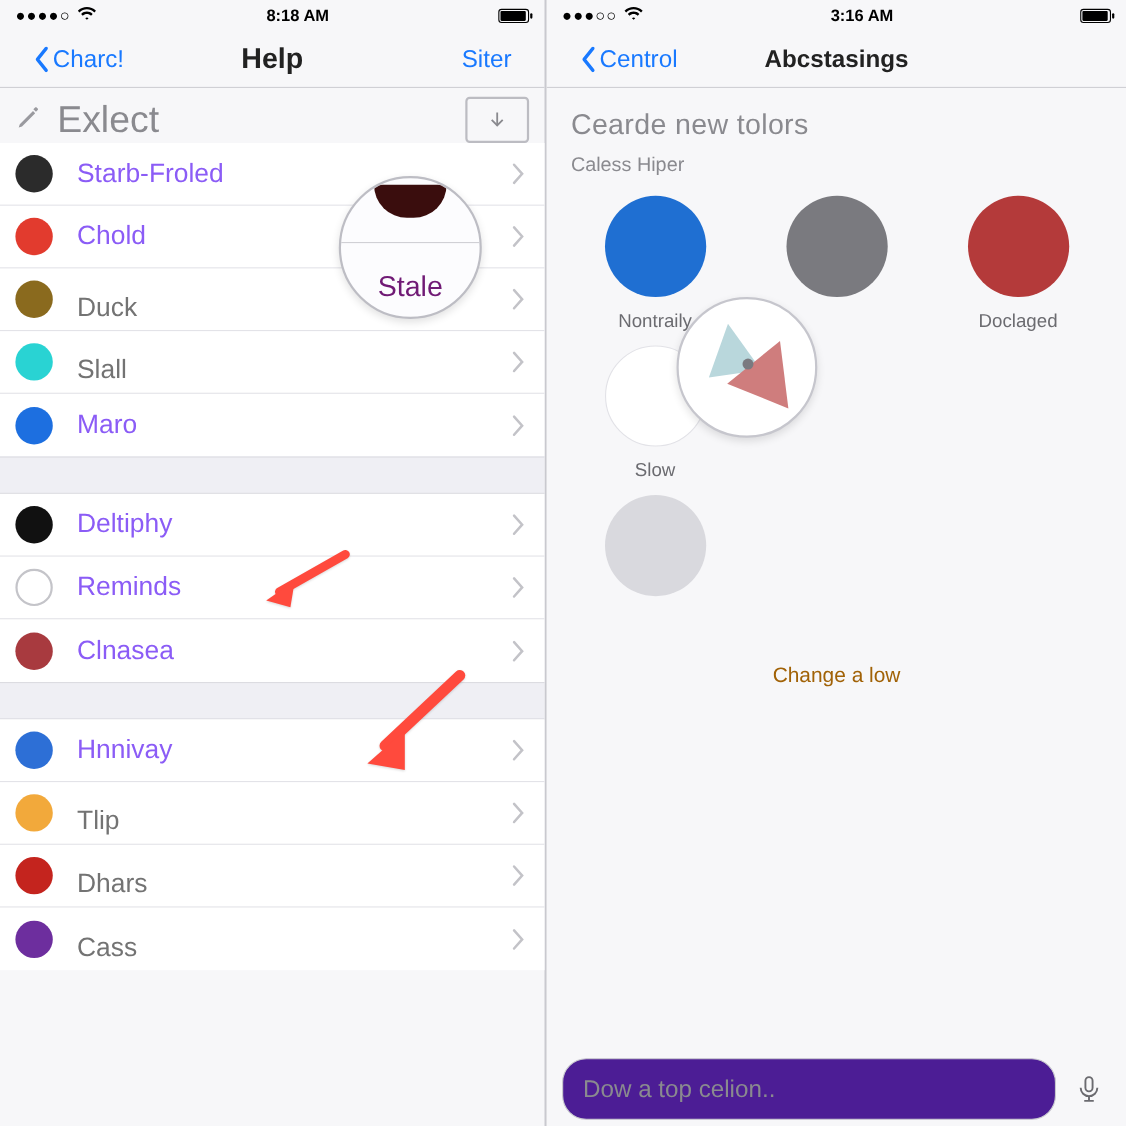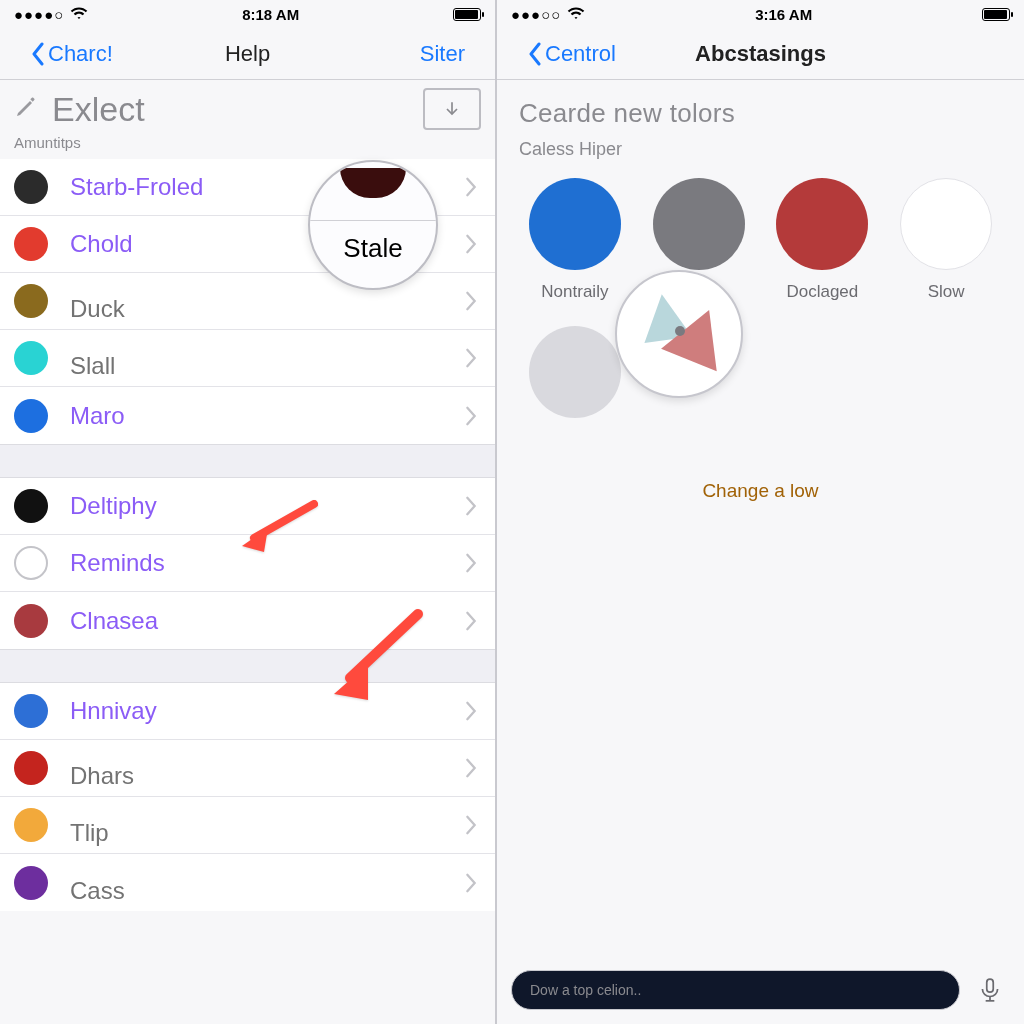--- a/index.html
+++ b/index.html
@@ -16,21 +16,21 @@
   .wifi svg { width:18px; height:18px; }
   .battery { width:28px; height:13px; border:1.6px solid #000; border-radius:3px; position:relative; }
   .battery:after{ content:""; position:absolute; right:-4px; top:3px; width:2.5px; height:5px; background:#000; border-radius:1px;}
   .battery .fill{ position:absolute; left:1px; top:1px; bottom:1px; right:2px; background:#000; border-radius:1px;}
   .clock { font-weight:600; }
 
   
   .navbar { height:52px; display:flex; align-items:center; justify-content:space-between; padding:0 30px; border-bottom:1px solid #d0d0d5;}
   .navbar .back { color:#1979ff; font-size:22px; display:flex; align-items:center; gap:2px; font-weight:400;}
   .navbar .back svg{ width:16px; height:24px; }
-  .navbar .title { font-weight:400; font-size:22px; color:#222; position:absolute; left:0; right:0; text-align:center; pointer-events:none;}
+  .navbar .title { font-weight:700; font-size:26px; color:#222; position:absolute; left:0; right:0; text-align:center; pointer-events:none;}
   .navbar .title.r { font-weight:700; font-size:22px; }
   .navbar .action { color:#1979ff; font-size:22px; }
 
   
   .section-sub { font-size:15px; color:#8a8a8f; padding:4px 14px 8px 14px;}
   .exlect { display:flex; align-items:center; gap:14px; padding:8px 14px 0 14px;}
   .exlect .pencil svg{ width:24px; height:24px; fill:#9a9a9f; }
   .exlect .label{ font-size:34px; color:#8a8a8f; }
   .downbox{ margin-left:auto; width:58px; height:42px; border:2px solid #bcbcc2; border-radius:4px; display:flex; align-items:center; justify-content:center;}
   .downbox svg{ width:20px; height:20px; stroke:#8a8a8f; }
@@ -43,45 +43,45 @@
   .row .label.purple{ color:#8b5cf6; }
   .row .label.dark{ color:#737373;margin-top:16px; }
   .chevron{ position:absolute; right:18px; top:50%; transform:translateY(-50%); color:#c3c3c8; font-size:28px; display:flex;}
   .chevron svg{ width:12px; height:22px; stroke:#c3c3c8;}
   .gap { height:34px; background:#efeff4; border-top:1px solid #dcdce1; border-bottom:1px solid #dcdce1;}
 
   
   .bubble { position:absolute; width:130px; height:130px; border-radius:65px; background:#fcfcfe; border:2px solid #bdbdc4; box-shadow:0 3px 8px rgba(0,0,0,.12); overflow:hidden; display:flex; flex-direction:column; align-items:center;}
   .bubble .half{ width:66px; height:30px; border-radius:0 0 66px 66px; background:#3a0d0d; margin-top:6px;}
   .bubble .line{ width:100%; height:1px; background:#d0d0d5; margin-top:22px;}
-  .bubble .txt{ font-size:26px; color:#000000; margin-top:12px;}
+  .bubble .txt{ font-size:26px; color:#701a75; margin-top:24px;}
 
   
   .arrow{ position:absolute; pointer-events:none;}
   .arrow svg{ filter:drop-shadow(0 1px 1px rgba(0,0,0,.15)); }
 
   
   .subhead { font-size:26px; color:#8a8a8f; padding:18px 22px 6px 22px; letter-spacing:.3px;}
   .subhead2{ font-size:18px; color:#8a8a8f; padding:4px 22px 10px 22px;}
-  .palette{ padding:8px 16px; display:grid; grid-template-columns:repeat(4,1fr); row-gap:24px; }
+  .palette{ padding:8px 16px; display:grid; grid-template-columns:repeat(3,1fr); row-gap:12px; }
   .pal-item{ display:flex; flex-direction:column; align-items:center; gap:12px;}
   .pal-sw{ width:92px; height:92px; border-radius:46px;}
   .pal-lbl{ font-size:17px; color:#6b6b70;}
   .pal-extra{ grid-column:1; }
   .center-note{ text-align:center; color:#a16207; font-size:19px; margin-top:54px;}
 
   
   .wheelbubble{ position:absolute; width:128px; height:128px; border-radius:64px; background:#fff; border:2px solid #c6c6cd; box-shadow:0 3px 8px rgba(0,0,0,.12); overflow:hidden;}
   .wheelbubble .tri1{ position:absolute; left:24px; top:22px; width:0;height:0; border-left:24px solid transparent; border-right:24px solid transparent; border-bottom:46px solid #b9d7dc; transform:rotate(-8deg);}
   .wheelbubble .tri2{ position:absolute; left:52px; top:36px; width:0;height:0; border-left:30px solid transparent; border-right:30px solid transparent; border-bottom:54px solid #cf7d7d; transform:rotate(22deg);}
   .wheelbubble .dot{ position:absolute; left:58px; top:54px; width:10px; height:10px; border-radius:5px; background:#7a7a80;}
 
   
   .inputbar{ position:absolute; left:14px; right:14px; bottom:10px; height:48px; display:flex; align-items:center; gap:10px;}
-  .inputbar .field{ flex:1; height:40px; border:1.6px solid #c9c9cf; border-radius:22px; background:#0f172a; display:flex; align-items:center; padding:0 18px; color:#8a8a8f; font-size:14px;}
+  .inputbar .field{ flex:1; height:56px; border:1.6px solid #c9c9cf; border-radius:22px; background:#4c1d95; display:flex; align-items:center; padding:0 18px; color:#8a8a8f; font-size:22px;}
   .inputbar .mic{ width:40px; height:40px; display:flex; align-items:center; justify-content:center;}
   .inputbar .mic svg{ width:26px; height:26px; stroke:#6b6b70; fill:none;}
 </style>
 </head>
 <body>
 
 <div class="stage">
 
   <div class="phone left">
     <div class="status">
@@ -119,21 +119,20 @@
           </svg>
       </span>
       <span class="label">Exlect</span>
       <span class="downbox">
         <svg viewBox="0 0 24 24" fill="none" stroke-width="2">
             <line x1="12" y1="4" x2="12" y2="18"></line>
             <polyline points="6,12 12,18 18,12"></polyline>
           </svg>
       </span>
     </div>
-    <div class="section-sub">Amuntitps</div>
 
     <div class="list">
       <div class="row">
           <span class="swatch" style="background:#2b2b2b"></span>
           <span class="label purple">Starb-Froled</span>
           <span class="chevron">
             <svg viewBox="0 0 12 24">
               <polyline points="2,3 10,12 2,21" fill="none" stroke-width="2.5" stroke-linecap="round"></polyline>
             </svg>
           </span>
@@ -212,31 +211,31 @@
       <div class="row">
           <span class="swatch" style="background:#2d6fd6"></span>
           <span class="label purple">Hnnivay</span>
           <span class="chevron">
             <svg viewBox="0 0 12 24">
               <polyline points="2,3 10,12 2,21" fill="none" stroke-width="2.5" stroke-linecap="round"></polyline>
             </svg>
           </span>
         </div>
       <div class="row">
+          <span class="swatch" style="background:#f2a93b"></span>
+          <span class="label dark">Tlip</span>
+          <span class="chevron">
+            <svg viewBox="0 0 12 24">
+              <polyline points="2,3 10,12 2,21" fill="none" stroke-width="2.5" stroke-linecap="round"></polyline>
+            </svg>
+          </span>
+        </div>
+      <div class="row">
           <span class="swatch" style="background:#c4241e"></span>
           <span class="label dark">Dhars</span>
-          <span class="chevron">
-            <svg viewBox="0 0 12 24">
-              <polyline points="2,3 10,12 2,21" fill="none" stroke-width="2.5" stroke-linecap="round"></polyline>
-            </svg>
-          </span>
-        </div>
-      <div class="row">
-          <span class="swatch" style="background:#f2a93b"></span>
-          <span class="label dark">Tlip</span>
           <span class="chevron">
             <svg viewBox="0 0 12 24">
               <polyline points="2,3 10,12 2,21" fill="none" stroke-width="2.5" stroke-linecap="round"></polyline>
             </svg>
           </span>
         </div>
       <div class="row">
           <span class="swatch" style="background:#6d2e9e"></span>
           <span class="label dark">Cass</span>
           <span class="chevron">

